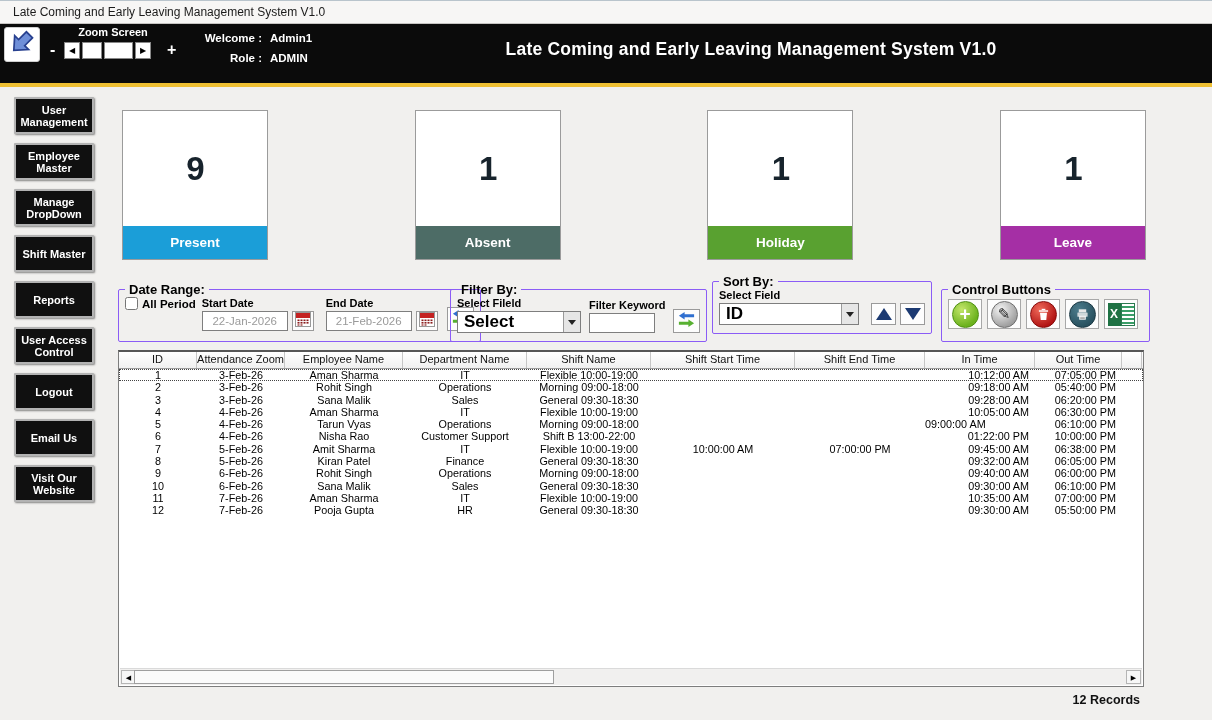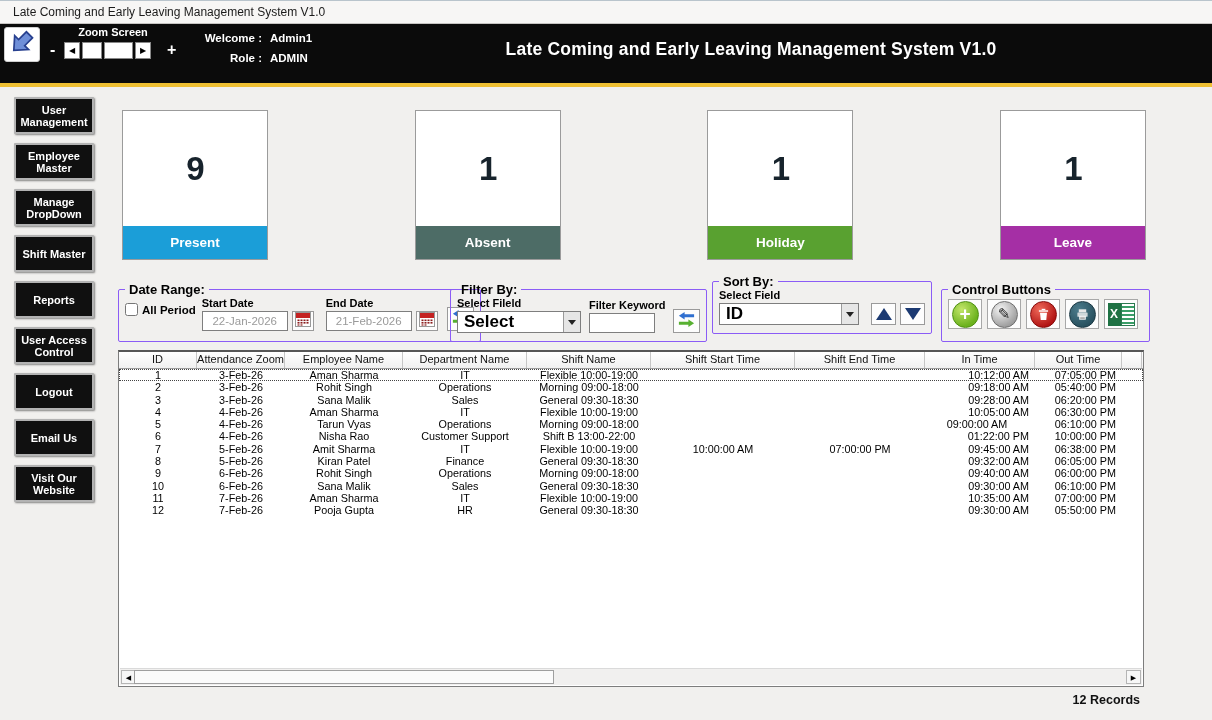--- a/index.html
+++ b/index.html
@@ -53,21 +53,21 @@
            padding:0 6px 4px 6px;box-sizing:border-box;background:transparent}
   legend{font-weight:bold;font-size:13px;padding:0 4px;color:#000}
   .fs-daterange{left:118px;top:282px;width:322px;height:60px}
   .fs-filter{left:450px;top:282px;width:240px;height:60px}
   .fs-sort{left:712px;top:274px;width:219px;height:60px}
   .fs-control{left:941px;top:282px;width:209px;height:60px}
   .fs-row{display:flex;align-items:flex-end;gap:4px}
   .stack{display:flex;flex-direction:column}
   .mini-label{font-size:11px;font-weight:bold;margin-bottom:2px;white-space:nowrap}
   .chk-group{display:flex;align-items:center;gap:4px;font-size:11.5px;font-weight:bold;
-             margin-bottom:15px;margin-right:2px;white-space:nowrap}
+             margin-bottom:21px;margin-right:2px;white-space:nowrap}
   .chk{width:13px;height:13px;margin:0;accent-color:#444}
   .txt-input{height:20px;border:1px solid #7e7e7e;background:#fff;box-sizing:border-box;
              font-family:"Liberation Sans",sans-serif;font-size:11.5px;padding:0 4px}
   .date-input{width:86px;color:#9a9a9a;text-align:center}
   .kw-input{width:66px}
   .icon-btn{height:22px;background:#fdfdfd;border:1px solid #9a9a9a;display:flex;
             align-items:center;justify-content:center;box-sizing:border-box;cursor:pointer;padding:0}
   .cal-btn{width:22px;height:20px}
   .sync-btn{width:27px;height:24px}
   .dropdown{height:22px;background:#fff;border:1px solid #7e7e7e;box-sizing:border-box;
@@ -408,21 +408,21 @@
         <div class="td" style="width: 87px; text-align: right; padding-right: 6px;">06:30:00 PM</div>
       </div>
       <div class="tr">
         <div class="td" style="width: 78px; text-align: center;">5</div>
         <div class="td" style="width: 88px; text-align: center;">4-Feb-26</div>
         <div class="td" style="width: 118px; text-align: center;">Tarun Vyas</div>
         <div class="td" style="width: 124px; text-align: center;">Operations</div>
         <div class="td" style="width: 124px; text-align: center;">Morning 09:00-18:00</div>
         <div class="td" style="width: 144px; text-align: center;"></div>
         <div class="td" style="width: 130px; text-align: center;"></div>
-        <div class="td" style="width: 110px; text-align: center; padding-right: 6px;">09:00:00 AM</div>
+        <div class="td" style="width: 110px; text-align: left; padding-right: 6px;">09:00:00 AM</div>
         <div class="td" style="width: 87px; text-align: right; padding-right: 6px;">06:10:00 PM</div>
       </div>
       <div class="tr">
         <div class="td" style="width: 78px; text-align: center;">6</div>
         <div class="td" style="width: 88px; text-align: center;">4-Feb-26</div>
         <div class="td" style="width: 118px; text-align: center;">Nisha Rao</div>
         <div class="td" style="width: 124px; text-align: center;">Customer Support</div>
         <div class="td" style="width: 124px; text-align: center;">Shift B 13:00-22:00</div>
         <div class="td" style="width: 144px; text-align: center;"></div>
         <div class="td" style="width: 130px; text-align: center;"></div>

